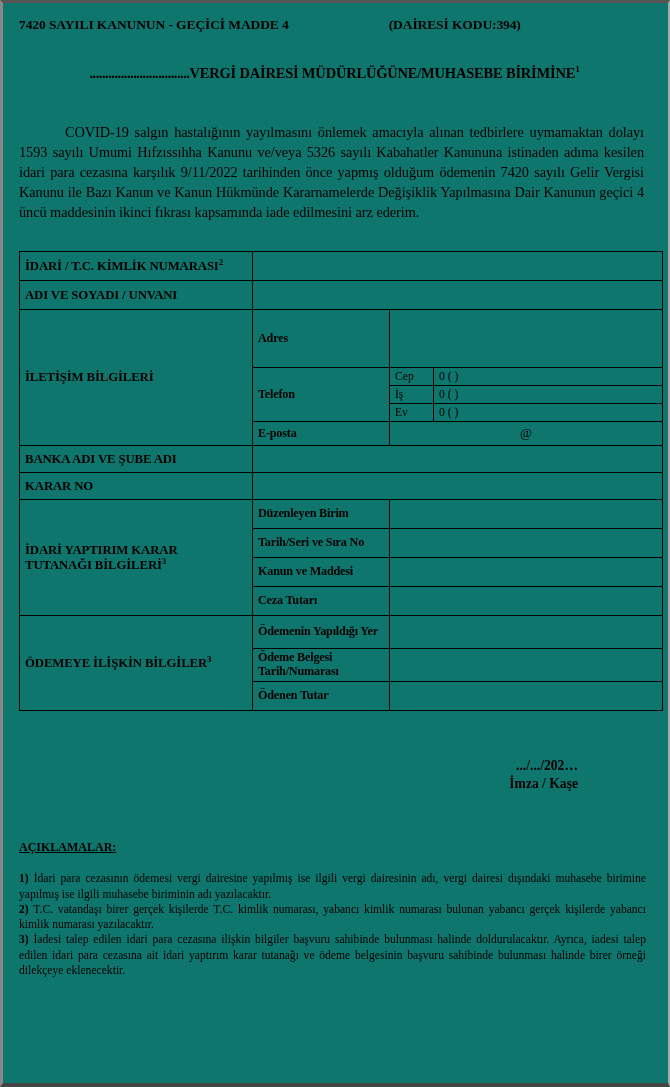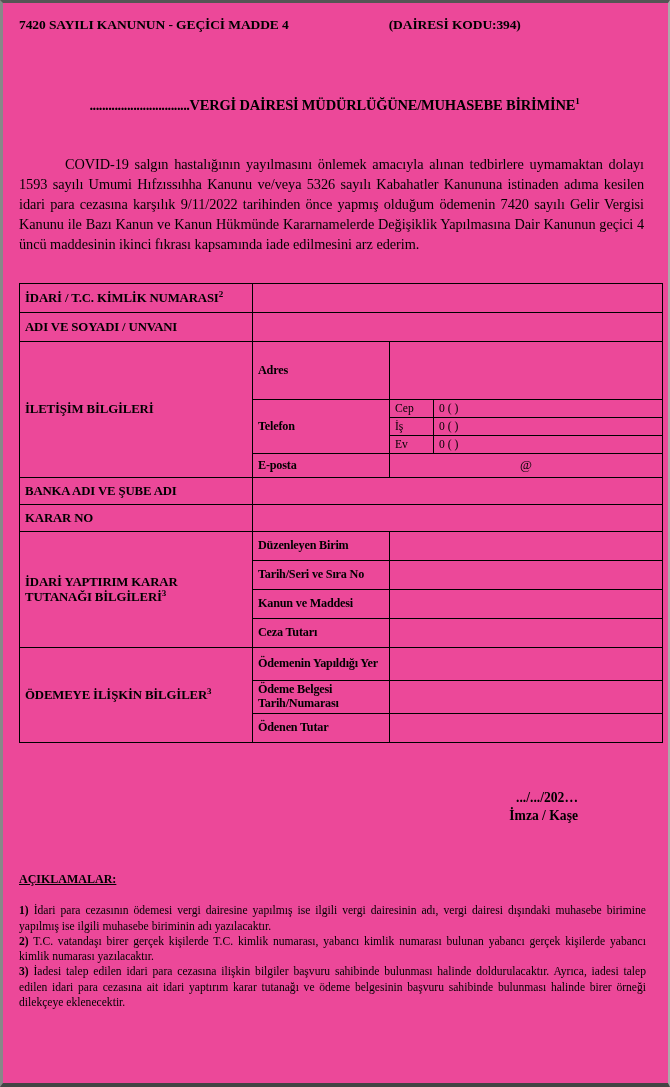--- a/index.html
+++ b/index.html
@@ -8,21 +8,21 @@
     background: #ffffff;
   }
   body {
     font-family: "Liberation Serif", "DejaVu Serif", serif;
     color: #000000;
   }
   #page {
     position: relative;
     width: 670px;
     height: 1087px;
-    background: #ec4899;
+    background: #0f766e;
     overflow: hidden;
     box-sizing: border-box;
     border-top: 3px solid #555;
     border-left: 3px solid #888;
     border-right: 2px solid #aaa;
     border-bottom: 4px solid #444;
   }
   .inner {
     padding: 10px 12px 0 16px;
   }
@@ -39,21 +39,21 @@
   .hdr-title { white-space: nowrap; }
   .hdr-code {
     margin-left: 100px;
     white-space: nowrap;
   }
 
   .addressee {
     text-align: center;
     font-weight: bold;
     font-size: 14.5px;
-    margin-top: 64px;
+    margin-top: 32px;
     letter-spacing: -0.2px;
     padding-right: 6px;
   }
   .addressee .dots { letter-spacing: -0.5px; }
   sup { font-size: 9px; vertical-align: super; line-height: 0; }
 
   
   .body-par {
     margin-top: 40px;
     font-size: 14.3px;

